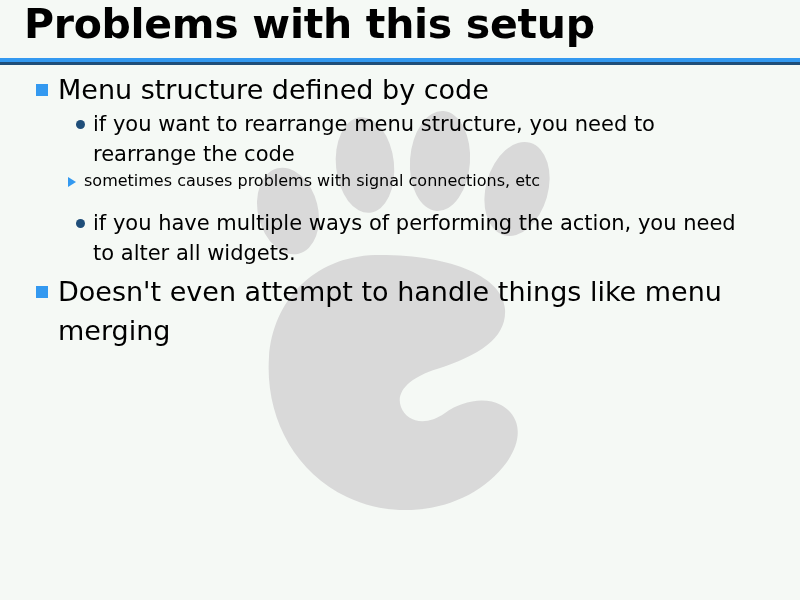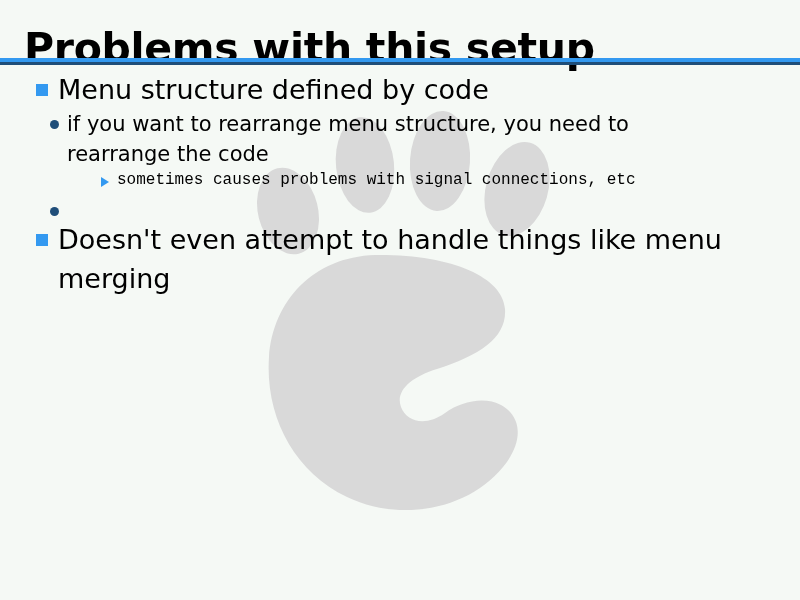--- a/index.html
+++ b/index.html
@@ -38,21 +38,21 @@
   
   .title-area {
     position: absolute;
     left: 0;
     top: 0;
     width: 800px;
     z-index: 2;
   }
   .slide-title {
     margin: 0;
-    padding: 24px 0 0 24px;
+    padding: 0 0 0 24px;
     font-size: 41px;
     line-height: 48px;
     font-weight: bold;
     color: #000000;
     letter-spacing: -0.3px;
     font-family: "DejaVu Sans", "Liberation Sans", sans-serif;
   }
   .title-rule {
     position: absolute;
     left: 0;
@@ -98,44 +98,43 @@
   }
   .lvl1 .btext {
     font-size: 27px;
     line-height: 39px;
     color: #000000;
     max-width: 700px;
   }
 
   
   .lvl2 {
-    padding-left: 50px;
+    padding-left: 76px;
     margin-bottom: 0px;
   }
   .lvl2 .marker {
     flex: 0 0 auto;
     width: 9px;
     height: 9px;
     border-radius: 50%;
     background: #1f4e79;
     margin-top: 11px;
     margin-right: 8px;
   }
   .lvl2 .btext {
     font-size: 21px;
     line-height: 30px;
     color: #000000;
     max-width: 650px;
   }
 
   
   .lvl3 {
-    padding-left: 101px;
-    margin-bottom: 0px;
-    font-family: Liberation Mono, monospace;
+    padding-left: 68px;
+    margin-bottom: 12px;
   }
   .lvl3 .marker {
     flex: 0 0 auto;
     width: 0;
     height: 0;
     border-top: 5px solid transparent;
     border-bottom: 5px solid transparent;
     border-left: 8px solid #3399f0;
     margin-top: 8px;
     margin-right: 8px;
@@ -200,20 +199,21 @@
     <div class="bullet-row lvl3">
       <span class="marker"></span>
       <span class="btext">sometimes causes problems with signal connections, etc</span>
     </div>
 
     <div class="spacer-sm"></div>
 
 
     <div class="bullet-row lvl2">
       <span class="marker"></span>
+      <span class="btext">if you have multiple ways of performing the action, you need to alter all widgets.</span>
     </div>
 
     <div class="spacer-sm"></div>
 
     <div class="bullet-row lvl1">
       <span class="marker"></span>
       <span class="btext">Doesn't even attempt to handle things like menu merging</span>
     </div>
 
   </div>

